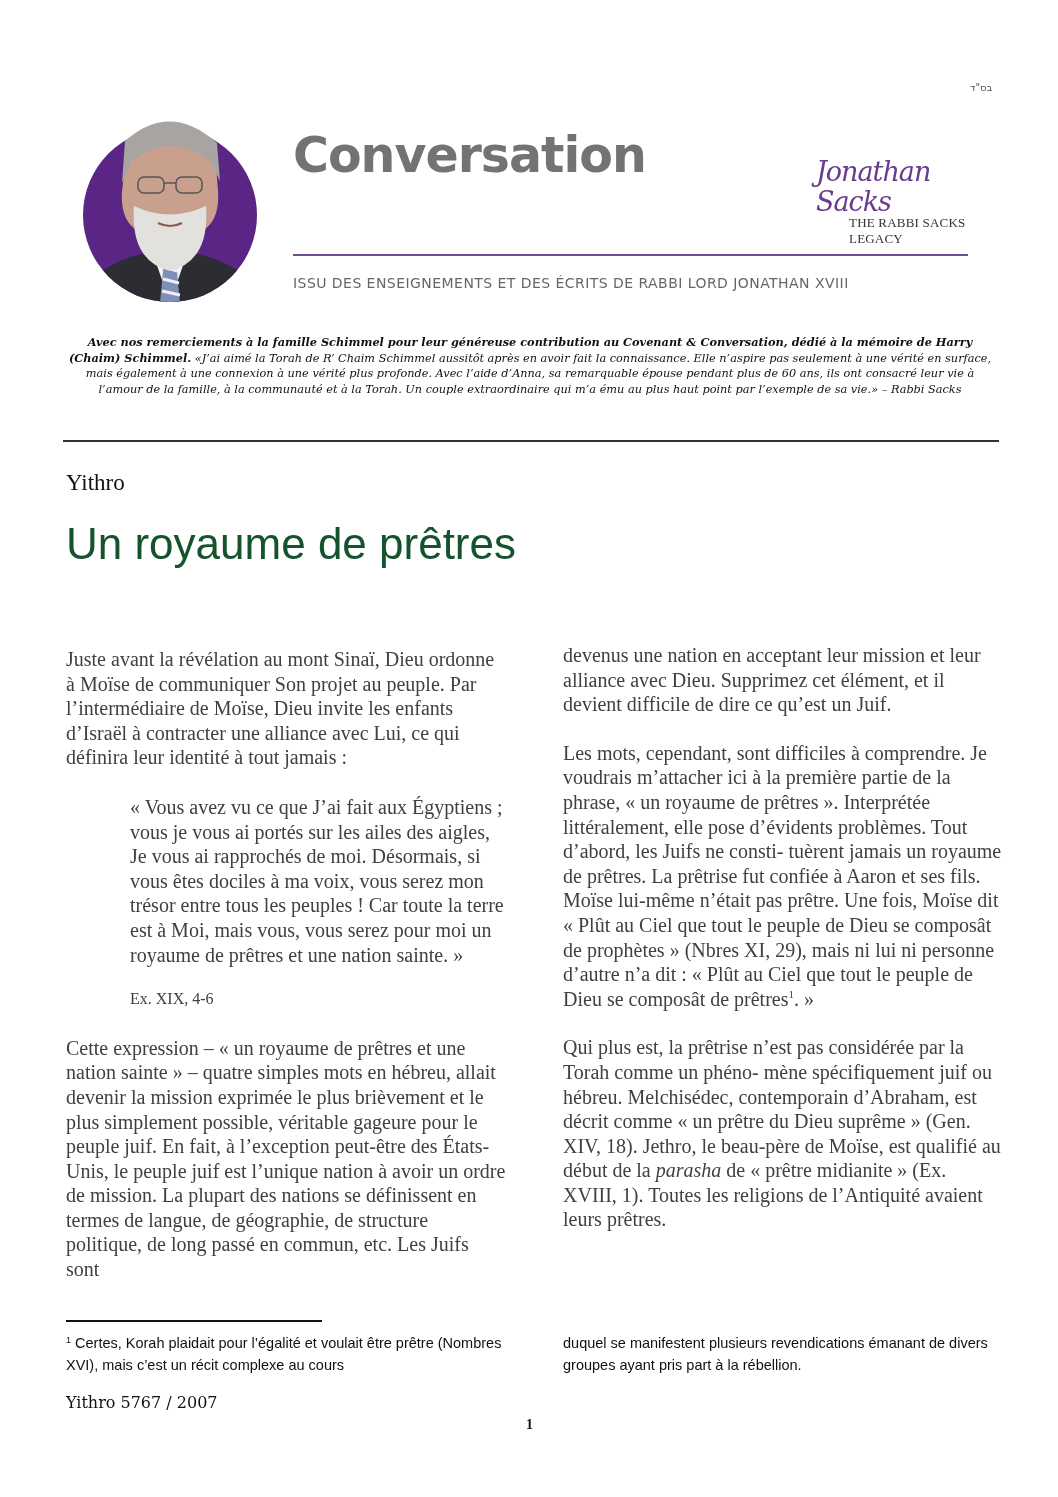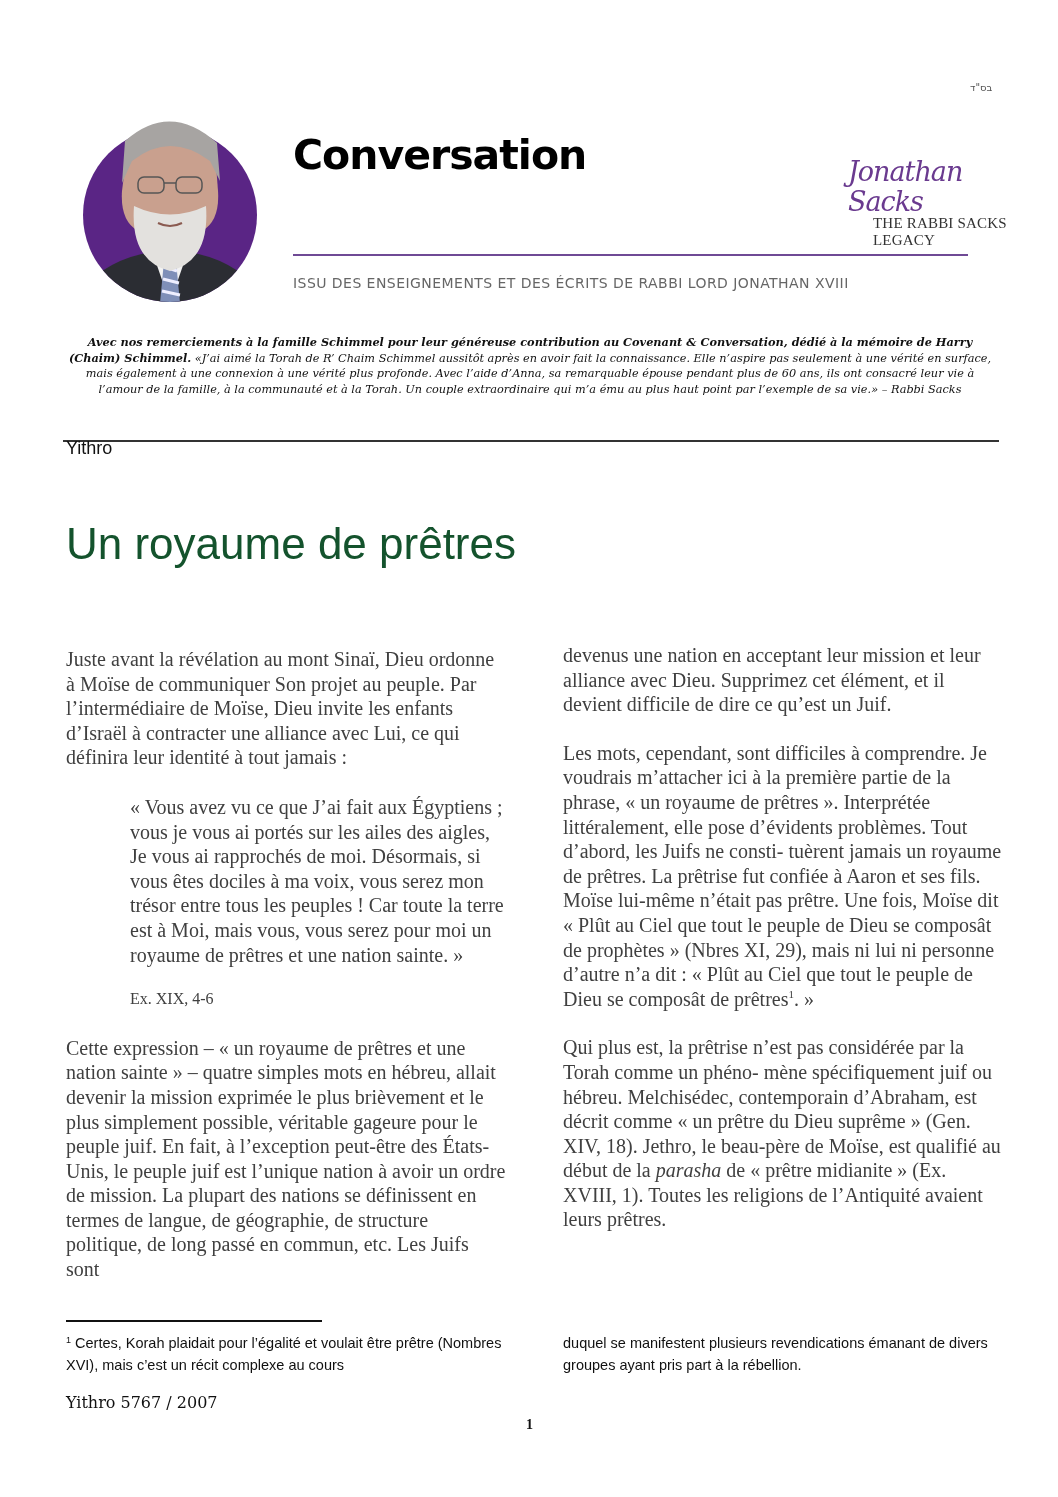--- a/index.html
+++ b/index.html
@@ -7,36 +7,36 @@
   .abs { position: absolute; }
 
   .bsd { left: 970px; top: 82px; font-family: "DejaVu Sans", sans-serif; font-size: 10px; color: #555; direction: rtl; }
 
   
   .portrait { left: 82px; top: 111px; width: 176px; height: 192px; }
   .portrait svg { width: 176px; height: 192px; display: block; }
 
   .brand-title { left: 293px; top: 128px; font-family: "DejaVu Sans", sans-serif; font-weight: bold; line-height: 55px; letter-spacing: -1px; }
   .brand-line1 { font-size: 49px; color: #868686; display: block; }
-  .brand-line2 { font-size: 41px; color: #000000; display: block; }
+  .brand-line2 { font-size: 49px; color: #737373; display: block; }
 
   .brand-rule { left: 293px; top: 254px; width: 675px; height: 2px; background: #6f4a95; }
 
-  .signature { left: 848px; top: 157px; width: 160px; }
+  .signature { left: 816px; top: 157px; width: 160px; }
   .sig-script { font-family: "DejaVu Serif", serif; font-style: italic; font-size: 27px; color: #6a3a8f; letter-spacing: -1px; line-height: 30px; display: block; }
-  .sig-legacy { font-family: "Liberation Serif", serif; font-size: 15px; color: #333; letter-spacing: 0.2px; display: block; margin-left: 25px; margin-top: -2px; }
+  .sig-legacy { font-family: "Liberation Serif", serif; font-size: 13px; color: #333; letter-spacing: 0.2px; display: block; margin-left: 33px; margin-top: -2px; }
 
   .tagline { left: 293px; top: 275px; font-family: "DejaVu Sans", sans-serif; font-size: 14px; color: #666; letter-spacing: 0.45px; white-space: nowrap; }
 
   .dedication { left: 66px; top: 335px; width: 928px; text-align: center; font-family: "DejaVu Serif", serif; font-style: italic; font-size: 11.3px; line-height: 15.6px; color: #111; }
   .dedication b { font-weight: bold; }
 
   .top-rule { left: 63px; top: 440px; width: 936px; height: 2px; background: #333; }
 
-  .parasha { left: 66px; top: 438px; font-family: Liberation Sans, sans-serif; font-size: 18px; color: #111; }
+  .parasha { left: 66px; top: 470px; font-family: Liberation Serif, serif; font-size: 23px; color: #111; }
   .headline { left: 66px; top: 519px; font-family: Liberation Sans, sans-serif; font-size: 44px; color: #14532d; }
 
   .col { font-family: "Liberation Serif", serif; font-size: 20px; line-height: 24.6px; color: #404040; }
   .col p { margin: 0; }
   .col-left { left: 66px; top: 647px; width: 440px; }
   .col-right { left: 563px; top: 643px; width: 440px; }
   .blockquote { margin: 25px 0 0 64px !important; }
   .citation { margin: 20px 0 0 64px !important; font-size: 16px; }
   .para-gap { margin-top: 24px !important; }
   .col sup { font-size: 11px; vertical-align: 8px; line-height: 0; }

